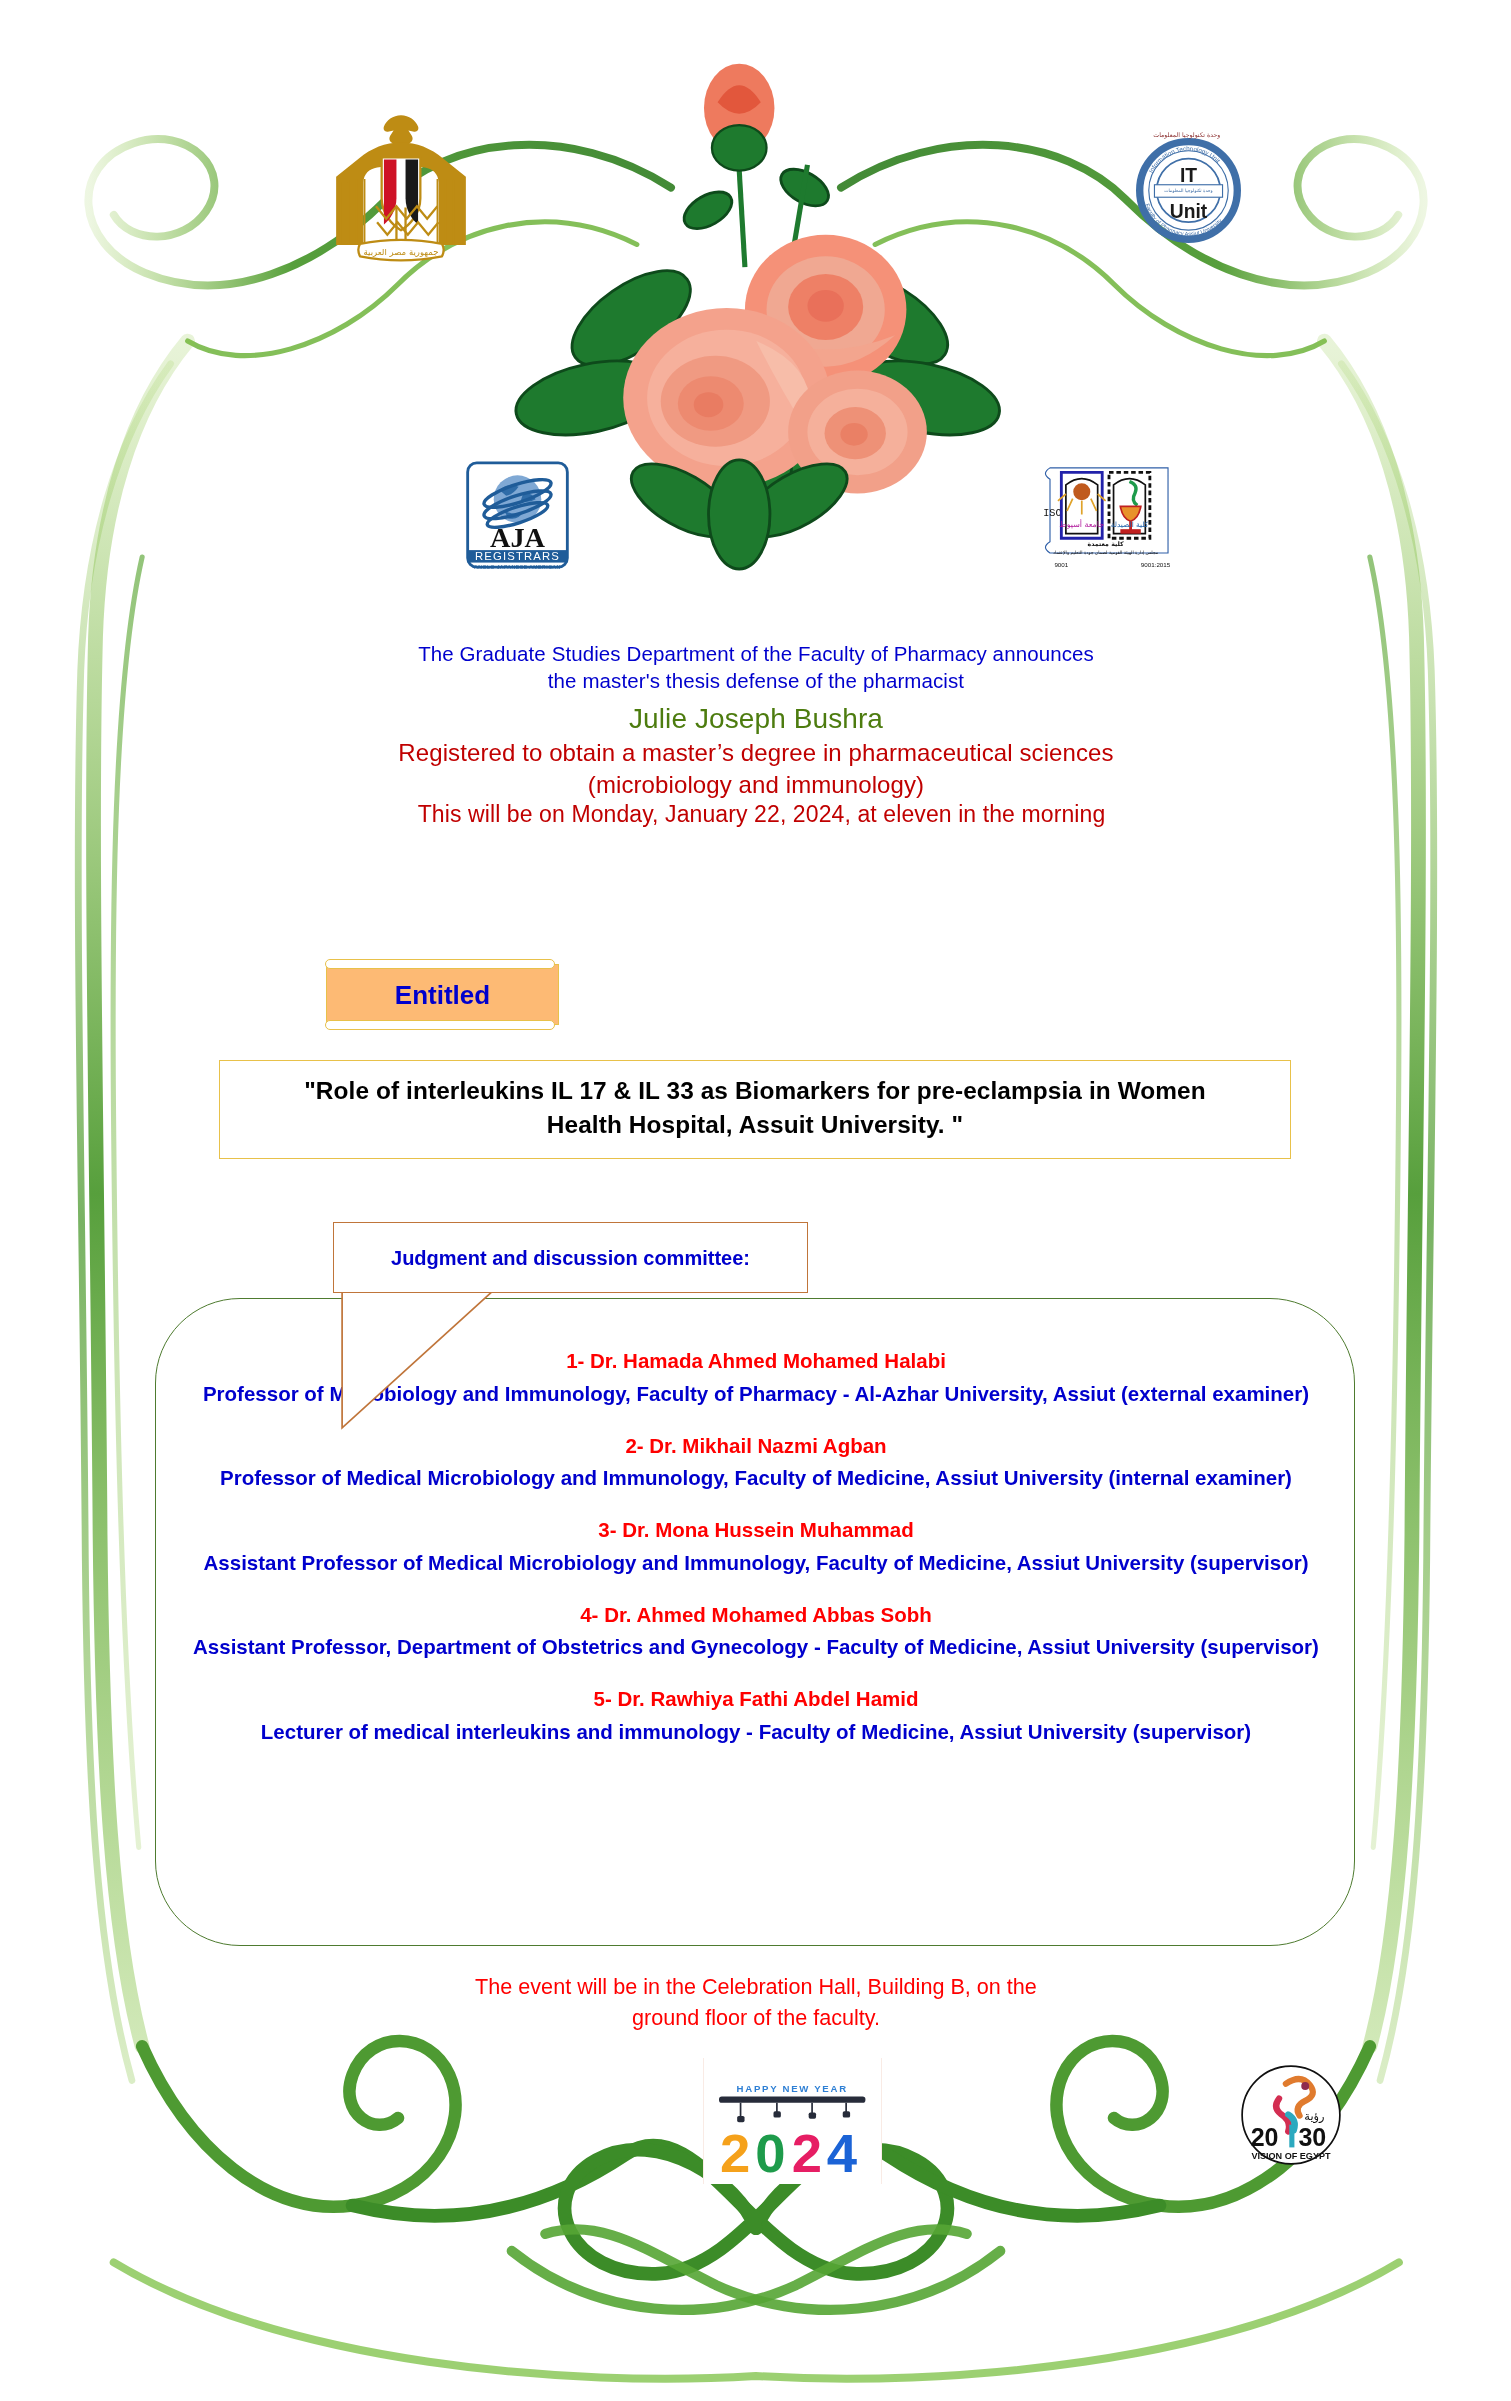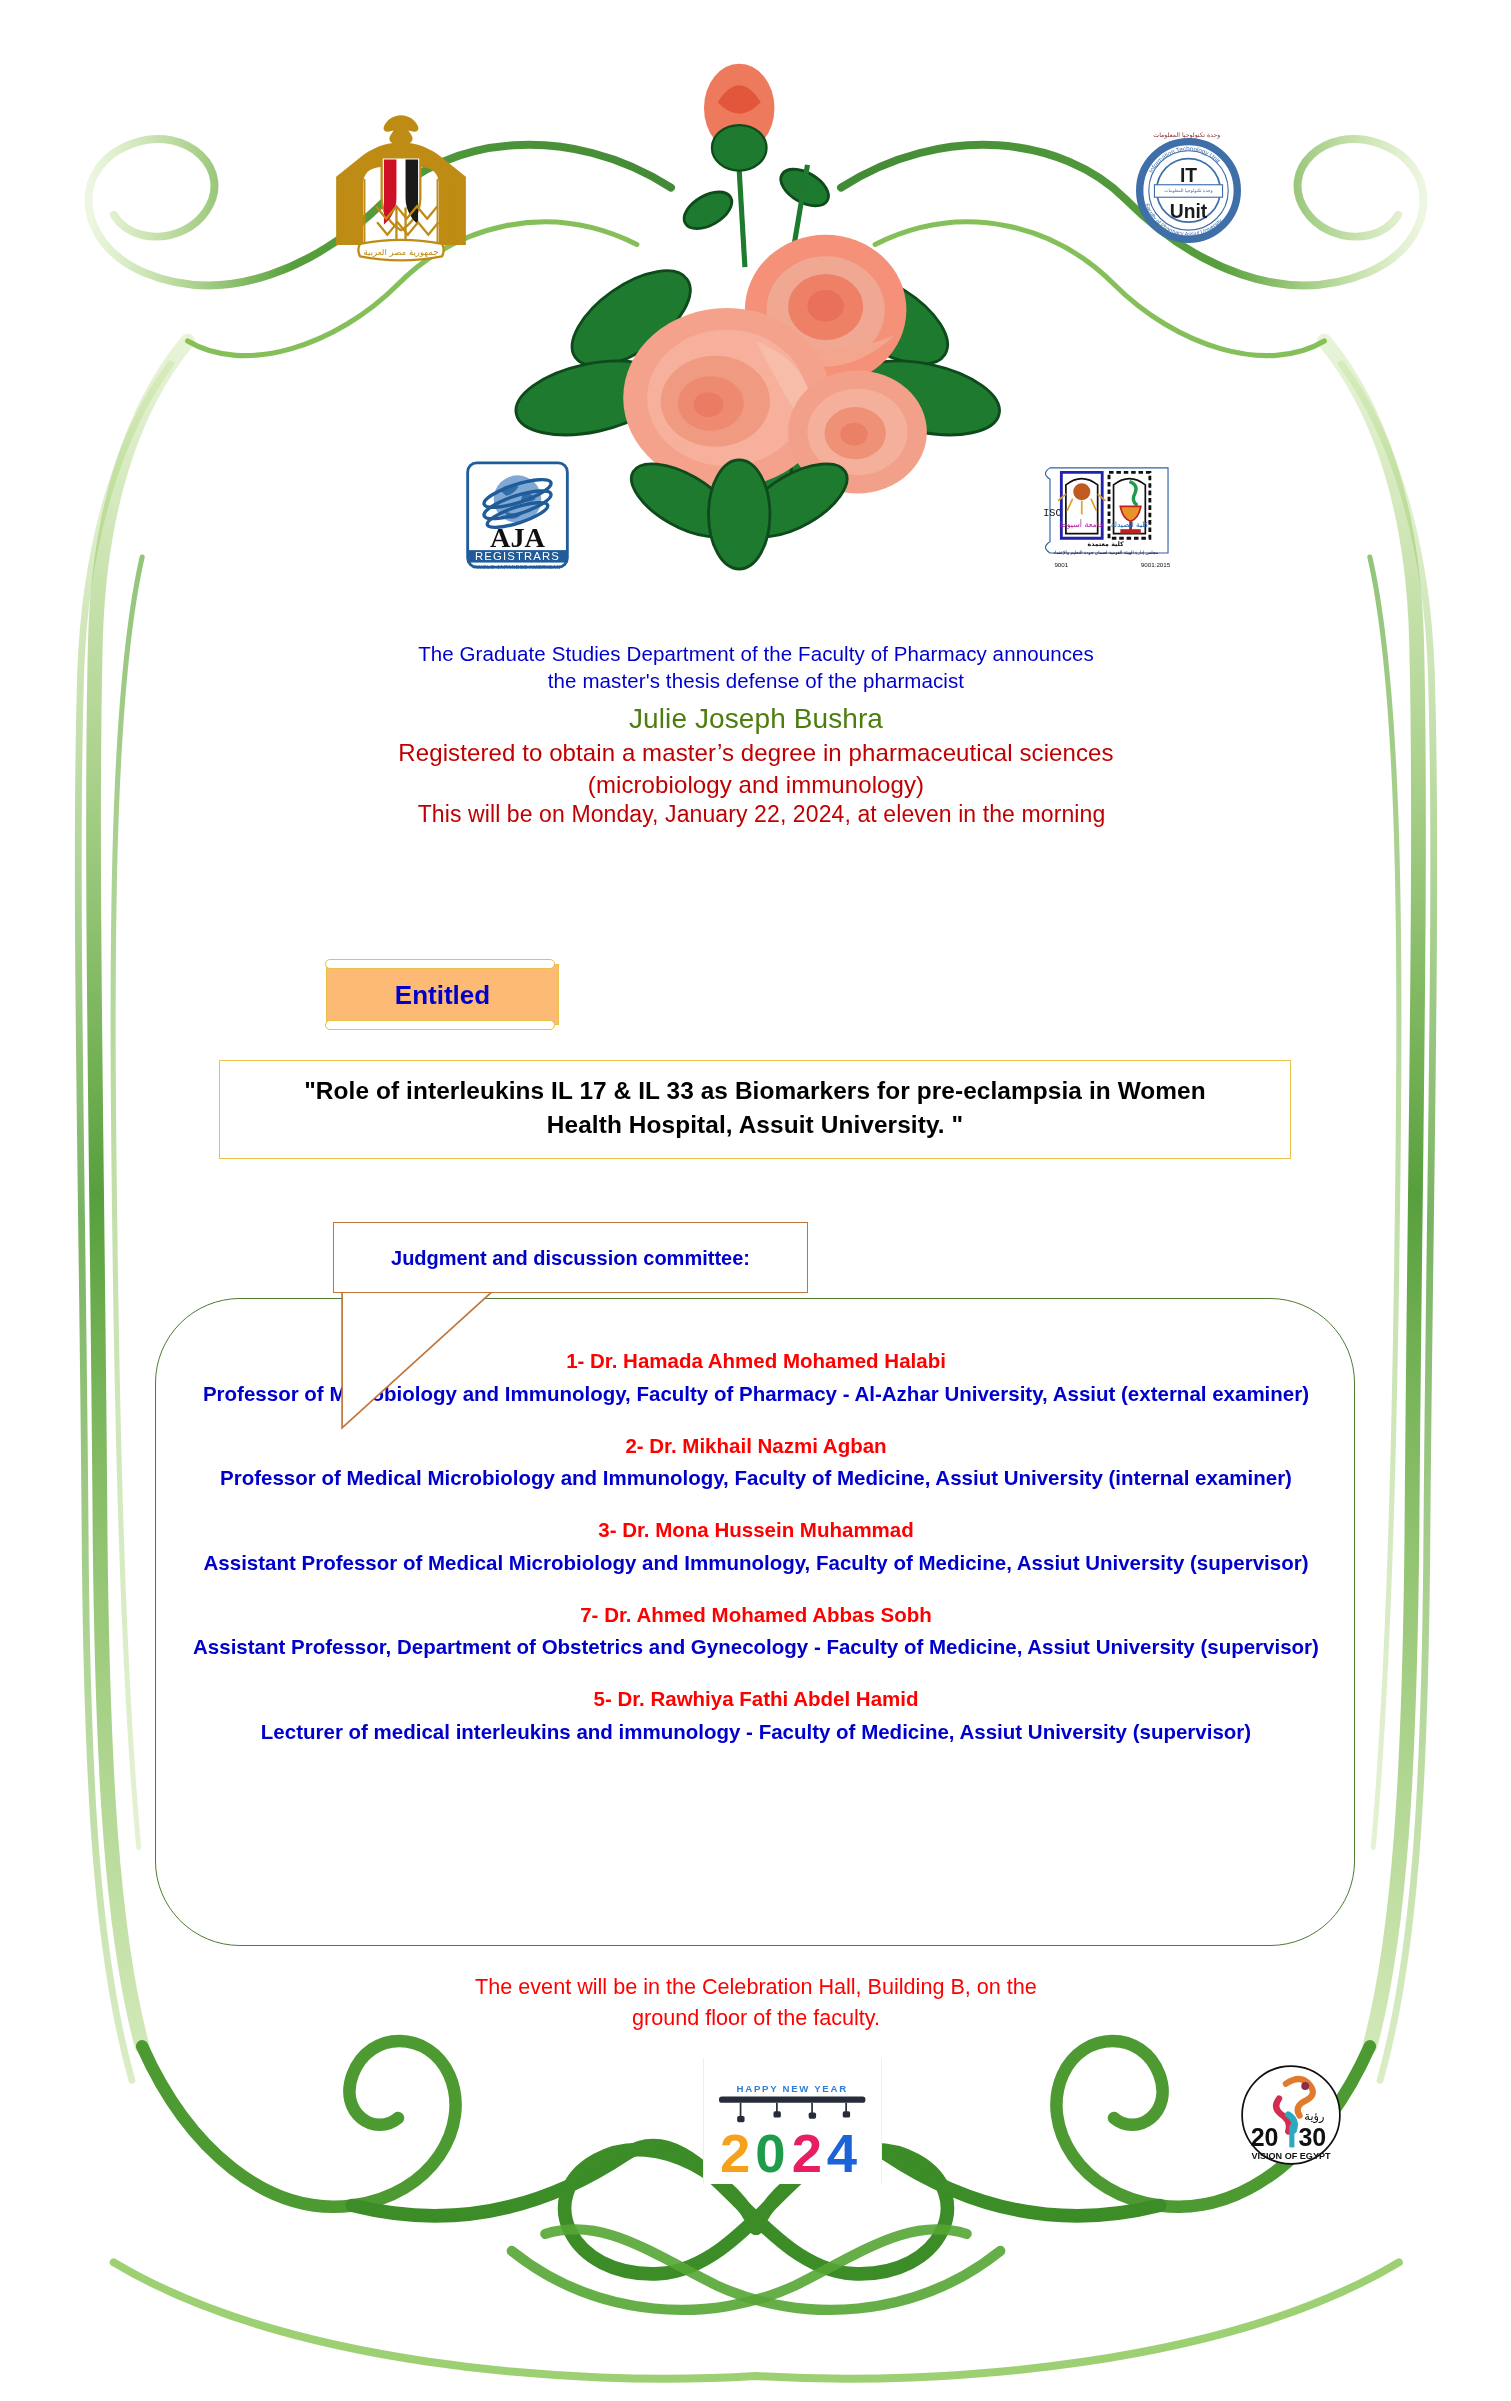--- a/index.html
+++ b/index.html
@@ -533,21 +533,21 @@
     </div>
     <div class="member">
       <div class="member-name">2- Dr. Mikhail Nazmi Agban</div>
       <div class="member-role">Professor of Medical Microbiology and Immunology, Faculty of Medicine, Assiut University (internal examiner)</div>
     </div>
     <div class="member">
       <div class="member-name">3- Dr. Mona Hussein Muhammad</div>
       <div class="member-role">Assistant Professor of Medical Microbiology and Immunology, Faculty of Medicine, Assiut University (supervisor)</div>
     </div>
     <div class="member">
-      <div class="member-name">7- Dr. Ahmed Mohamed Abbas Sobh</div>
+      <div class="member-name">4- Dr. Ahmed Mohamed Abbas Sobh</div>
       <div class="member-role">Assistant Professor, Department of Obstetrics and Gynecology - Faculty of Medicine, Assiut University (supervisor)</div>
     </div>
     <div class="member">
       <div class="member-name">5- Dr. Rawhiya Fathi Abdel Hamid</div>
       <div class="member-role">Lecturer of medical interleukins and immunology - Faculty of Medicine, Assiut University (supervisor)</div>
     </div>
   </div>
 
   <div id="footer-note">
     <div>The event will be in the Celebration Hall, Building B, on the</div>

